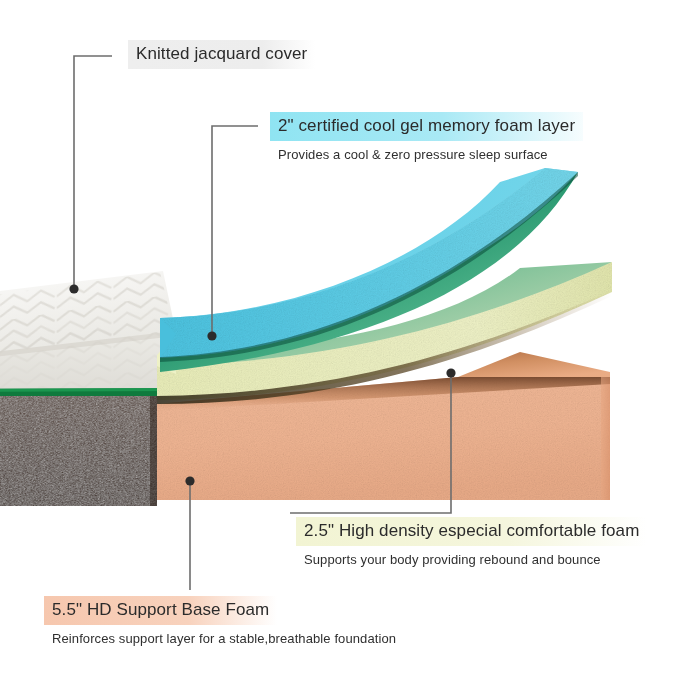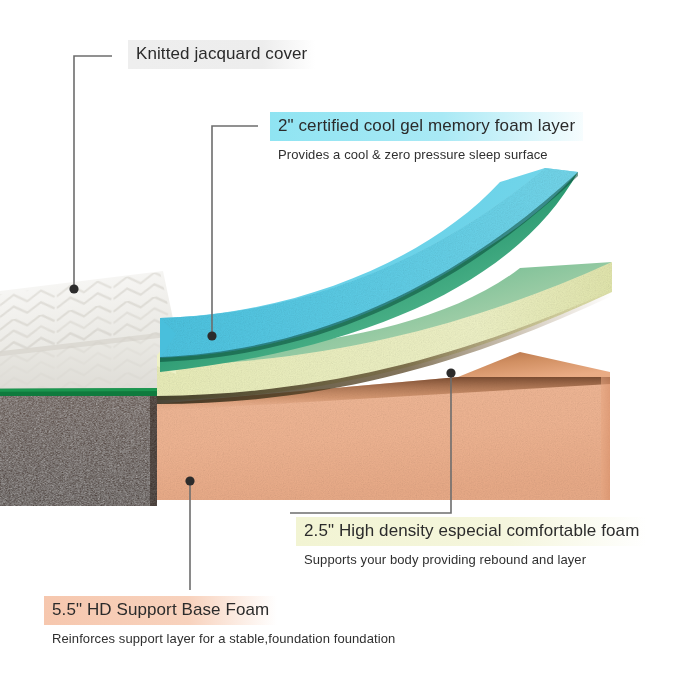--- a/index.html
+++ b/index.html
@@ -253,21 +253,21 @@
     <span class="callout-title hl-grey">Knitted jacquard cover</span>
   </div>
 
   <div class="callout" id="callout-gel">
     <span class="callout-title hl-cyan">2" certified cool gel memory foam layer</span>
     <span class="callout-sub">Provides a cool &amp; zero pressure sleep surface</span>
   </div>
 
   <div class="callout" id="callout-density">
     <span class="callout-title hl-cream">2.5" High density especial comfortable foam</span>
-    <span class="callout-sub">Supports your body providing rebound and layer</span>
+    <span class="callout-sub">Supports your body providing rebound and bounce</span>
   </div>
 
   <div class="callout" id="callout-base">
     <span class="callout-title hl-peach">5.5" HD Support Base Foam</span>
-    <span class="callout-sub">Reinforces support layer for a stable,foundation foundation</span>
+    <span class="callout-sub">Reinforces support layer for a stable,breathable foundation</span>
   </div>
 
 </div>
 
 </body></html>

